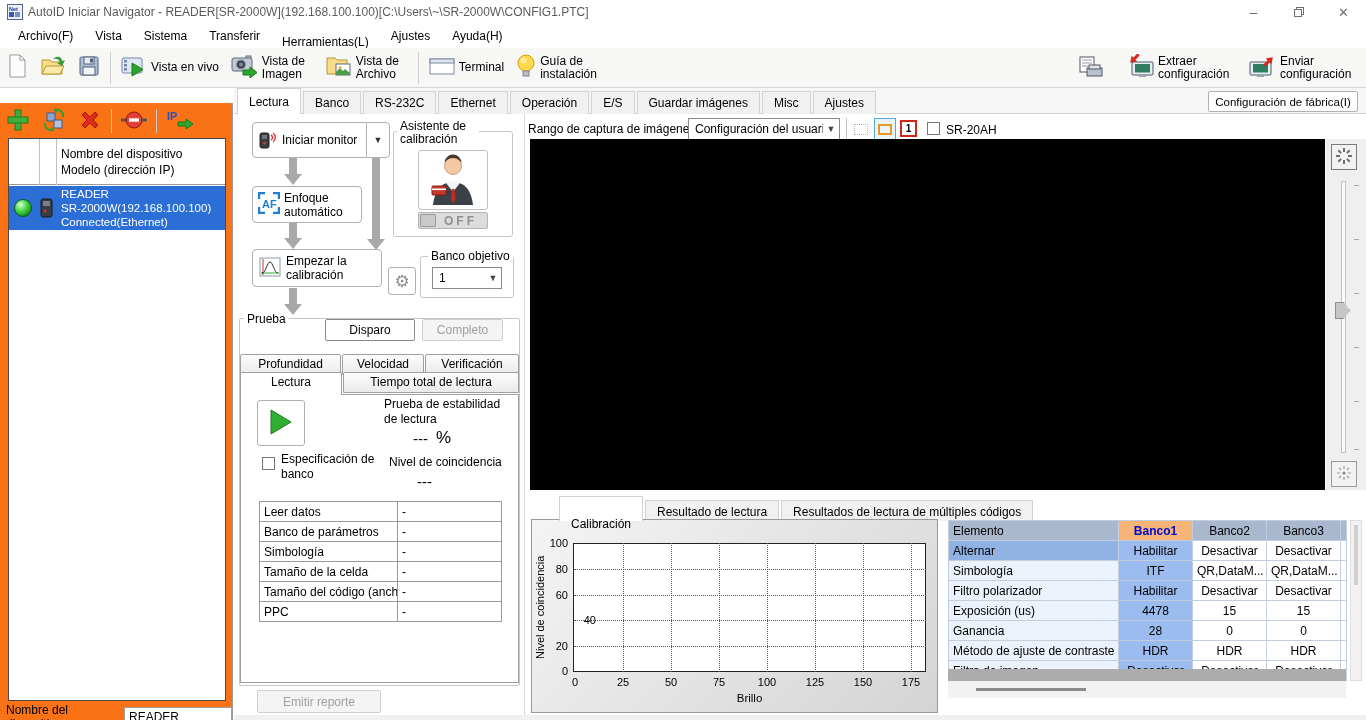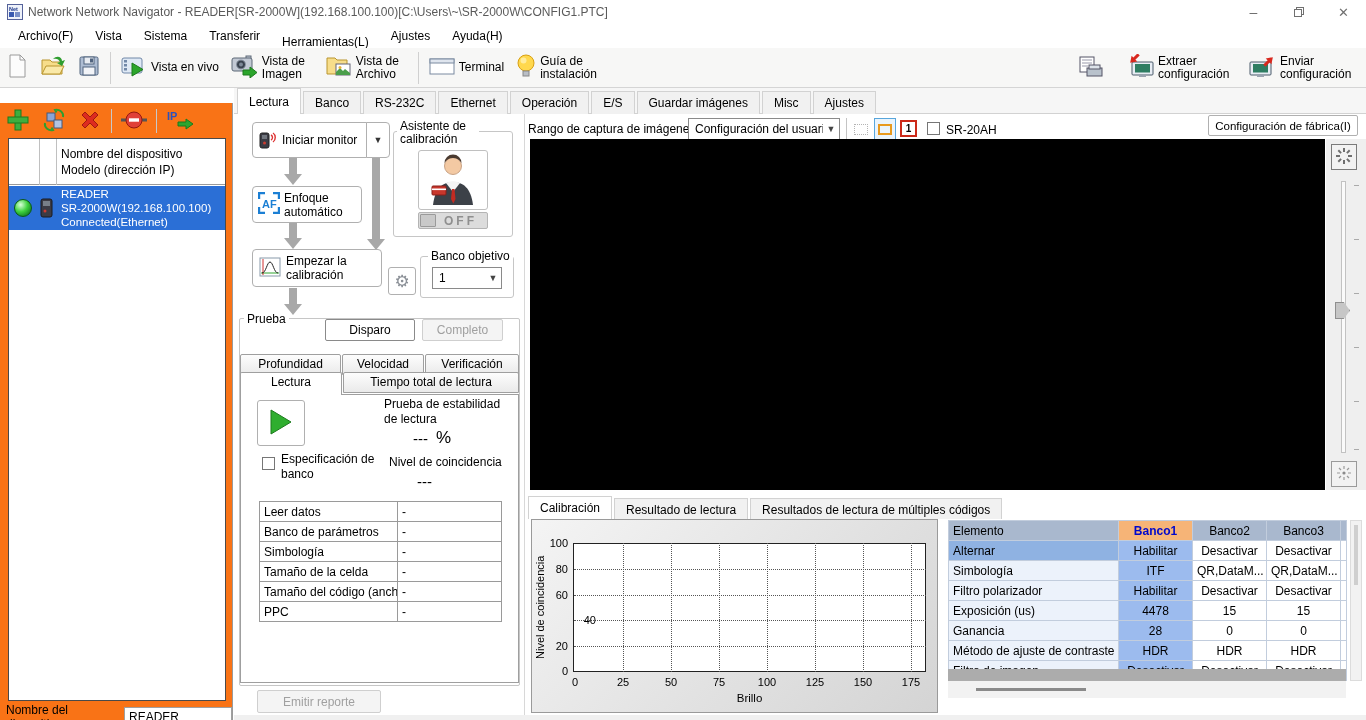--- a/index.html
+++ b/index.html
@@ -66,21 +66,21 @@
 
   <div class="abs" style="left:0;top:0;width:1366px;height:24px;background:#fff;">
     <span class="abs" style="left:7px;top:4px;">
       <svg width="16" height="16" viewBox="0 0 16 16">
           <rect x="0.5" y="0.5" width="15" height="15" fill="#eef2fa" stroke="#55629a"></rect>
           <text x="2" y="6.5" font-size="5.5" font-weight="bold" fill="#203a8c">Net</text>
           <rect x="2" y="8" width="5" height="5" fill="#3a5ab0"></rect>
           <rect x="8" y="8" width="5" height="5" fill="#7a90c8"></rect>
         </svg>
     </span>
-    <span class="abs" style="left:28px;top:5px;color:#5a5a5a;">Network Network Navigator - READER[SR-2000W](192.168.100.100)[C:\Users\~\SR-2000W\CONFIG1.PTC]</span>
+    <span class="abs" style="left:28px;top:5px;color:#5a5a5a;">AutoID Iniciar Navigator - READER[SR-2000W](192.168.100.100)[C:\Users\~\SR-2000W\CONFIG1.PTC]</span>
     <div class="abs flex" style="right:0;top:0;">
       <div class="winbtn" style="font-size:14px;">–</div>
       <div class="winbtn">
         <span style="position:relative;width:10px;height:10px;display:inline-block;">
           <span style="position:absolute;left:2px;top:0;width:8px;height:8px;border:1px solid #707070;"></span>
           <span style="position:absolute;left:0;top:2px;width:8px;height:8px;border:1px solid #707070;background:#fff;"></span>
         </span>
       </div>
       <div class="winbtn" style="font-size:13px;">✕</div>
     </div>
@@ -256,21 +256,21 @@
     </div>
 
     <div class="abs flex" style="left:6px;top:603px;height:22px;">
       <span>Nombre del dispositivo</span>
       <input style="margin-left: 4px; width: 108px; height: 20px; border: 1px solid rgb(160, 160, 160); padding-left: 4px; font: 12px &quot;Liberation Sans&quot;, sans-serif;" value="READER">
     </div>
   </div>
 
   <div class="abs" style="left:234px;top:88px;width:1132px;height:26px;background:#f6f6f6;border-bottom:1px solid #d2d2d2;padding-left:3px;white-space:nowrap;">
     <span class="mtab active">Lectura</span><span class="mtab">Banco</span><span class="mtab">RS-232C</span><span class="mtab">Ethernet</span><span class="mtab">Operación</span><span class="mtab">E/S</span><span class="mtab">Guardar imágenes</span><span class="mtab">Misc</span><span class="mtab">Ajustes</span>
-    <div class="btn abs" style="right:8px;top:3px;width:150px;height:21px;font-size:11.5px;border-radius:2px;margin-top:24px;">Configuración de fábrica(I)</div>
+    <div class="btn abs" style="right:8px;top:3px;width:150px;height:21px;font-size:11.5px;border-radius:2px;">Configuración de fábrica(I)</div>
   </div>
 
   <div class="abs" style="left:524px;top:114px;width:1px;height:601px;background:#d8d8d8;"></div>
 
   <div class="ar-shaft" style="left:289px;top:158px;height:17px;"></div>
   <div class="ar-head" style="left:284px;top:174px;"></div>
   <div class="ar-shaft" style="left:289px;top:222px;height:17px;"></div>
   <div class="ar-head" style="left:284px;top:238px;"></div>
   <div class="ar-shaft" style="left:289px;top:288px;height:17px;"></div>
   <div class="ar-head" style="left:284px;top:304px;"></div>
@@ -438,21 +438,21 @@
       <span><svg width="18" height="18" viewBox="0 0 18 18">
             <circle cx="9" cy="9" r="1.6" fill="#8a8a8a"></circle>
             <g stroke="#9a9a9a" stroke-width="1.2">
               <path d="M9 2v3M9 13v3M2 9h3M13 9h3M4 4l2 2M12 12l2 2M14 4l-2 2M6 12l-2 2"></path>
             </g>
           </svg></span>
     </div>
   </div>
 
   <div class="abs" style="left:528px;top:496px;width:838px;height:23px;white-space:nowrap;">
-    <span class="mtab active" style="height:23px;padding-top:4px;">Calibración</span><span class="mtab" style="height:21px;">Resultado de lectura</span><span class="mtab" style="height:21px;">Resultados de lectura de múltiples códigos</span>
+    <span class="mtab active" style="height:23px;padding-top:20px;margin-left:31px;">Calibración</span><span class="mtab" style="height:21px;">Resultado de lectura</span><span class="mtab" style="height:21px;">Resultados de lectura de múltiples códigos</span>
   </div>
 
   <div class="abs" style="left:531px;top:519px;width:407px;height:194px;background:linear-gradient(135deg,#f4f4f4,#d4d4d4);border:1px solid #9a9a9a;"></div>
   <div class="abs" style="left:573px;top:543px;width:353px;height:129px;background:#fff;border:1px solid #222;"></div>
 
   <div class="gridv" style="left:623px;top:543px;height:129px;"></div>
   <div class="gridv" style="left:671px;top:543px;height:129px;"></div>
   <div class="gridv" style="left:719px;top:543px;height:129px;"></div>
   <div class="gridv" style="left:767px;top:543px;height:129px;"></div>
   <div class="gridv" style="left:815px;top:543px;height:129px;"></div>

